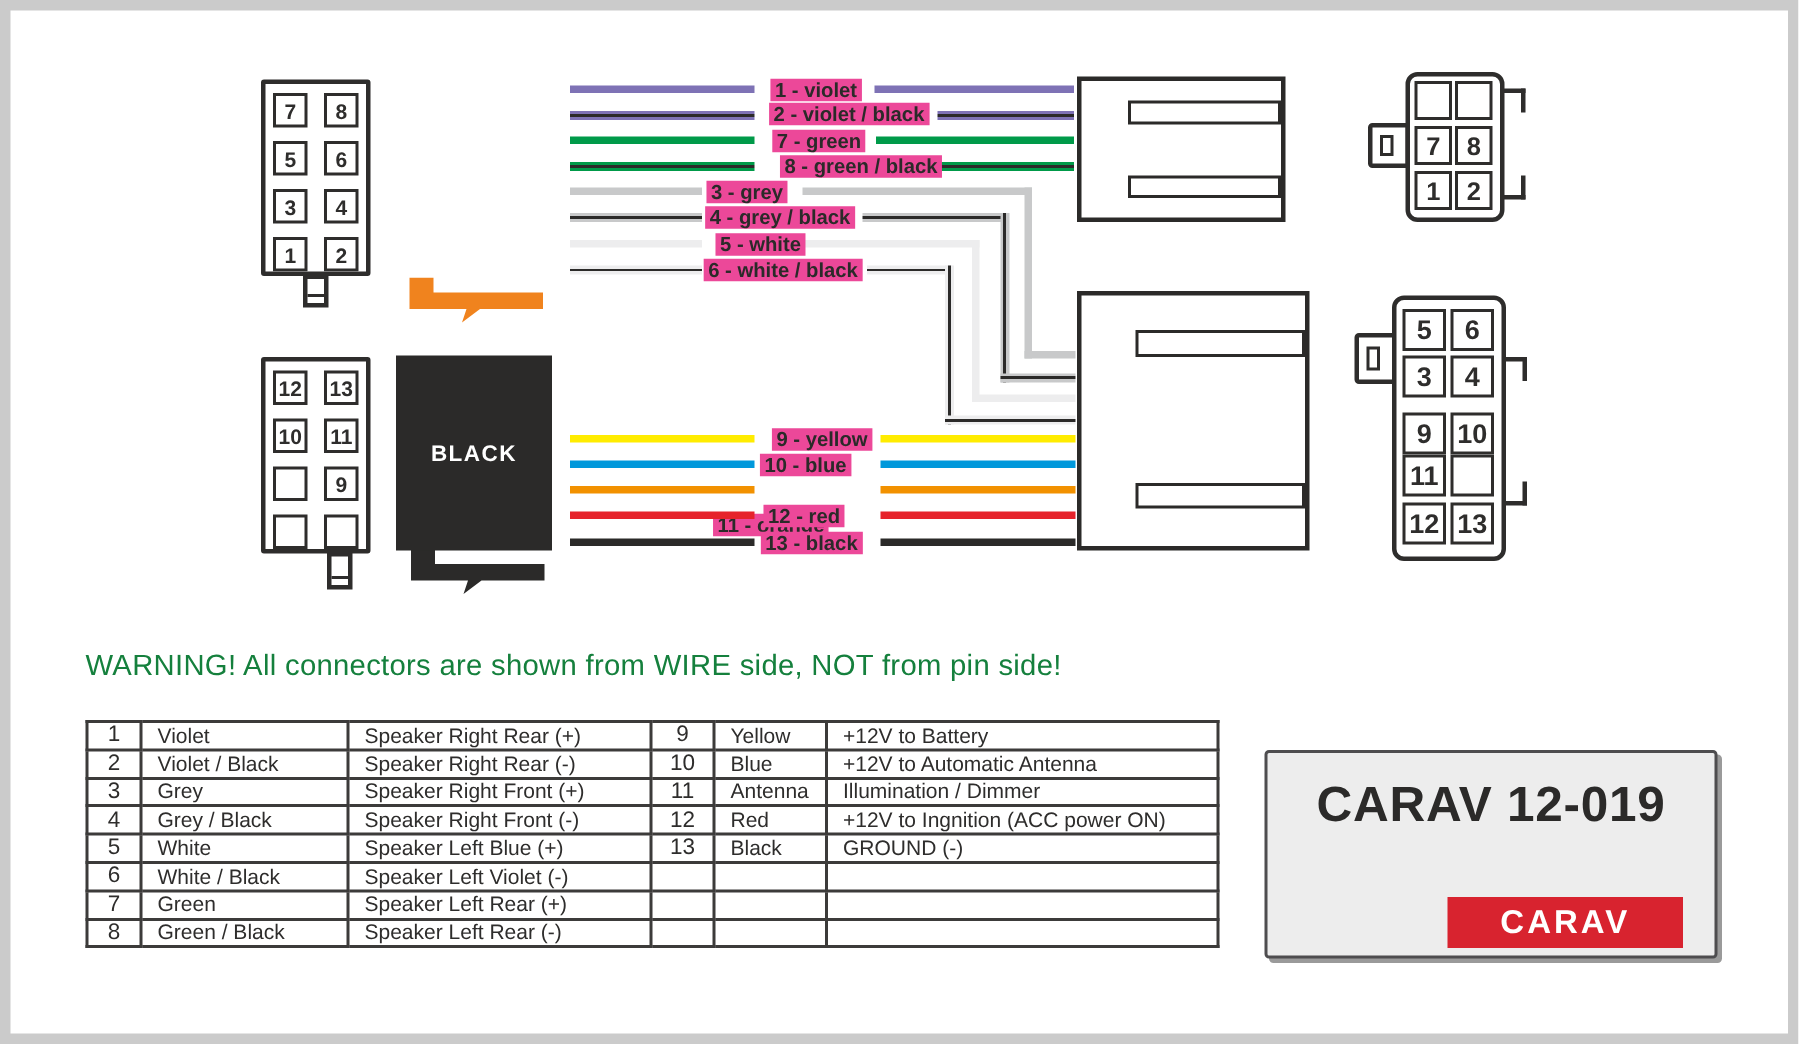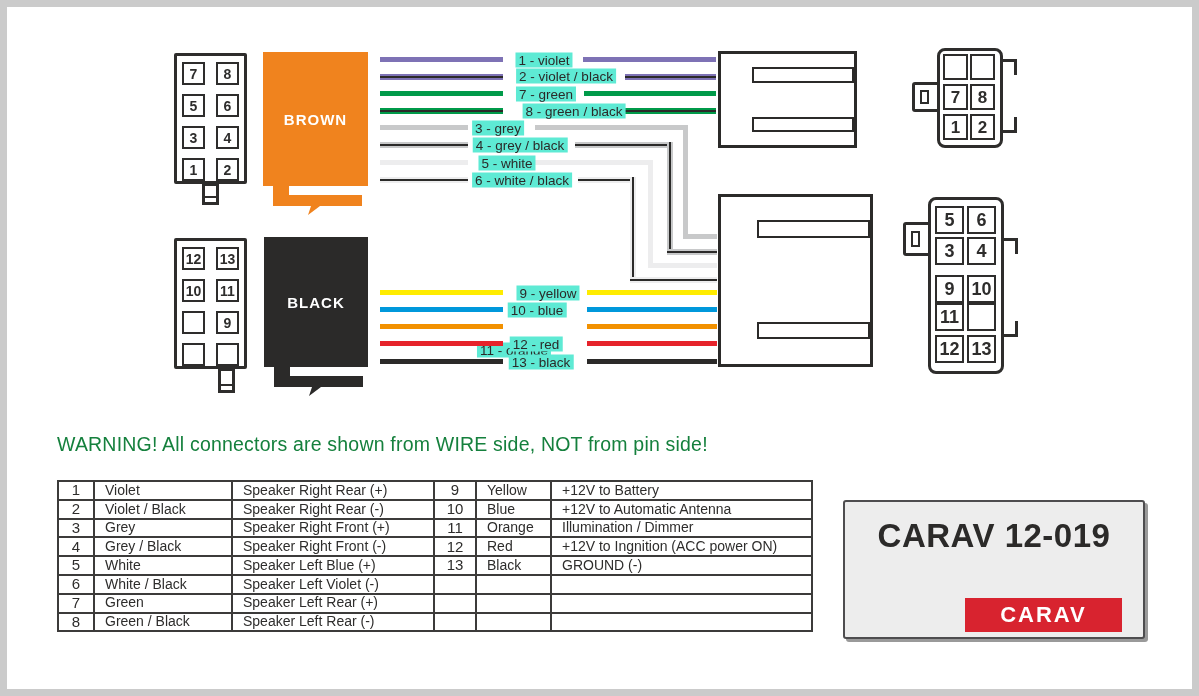--- a/index.html
+++ b/index.html
@@ -64,25 +64,25 @@
   .latch { position: absolute; border: 3px solid #2e2d2c; background: #fff; border-radius: 3px; z-index: 1; }
   .latch-hole { position: absolute; border: 2.5px solid #2e2d2c; background: #fff; }
   .hook { position: absolute; width: 16px; height: 16px; z-index: 1; }
   .hook.top    { border-top: 3px solid #2e2d2c;    border-right: 3px solid #2e2d2c; }
   .hook.bottom { border-bottom: 3px solid #2e2d2c; border-right: 3px solid #2e2d2c; }
   
   .wseg { position: absolute; }
   .wlabel {
     position: absolute;
     transform: translate(-50%, -50%);
-    font-weight: normal;
+    font-weight: bold;
     font-size: 13.5px;
     color: #2b2a29;
     white-space: nowrap;
-    background: #5eead4;
+    background: #ec4899;
     padding: 0 3px;
   }
   
   .warning {
     position: absolute;
     left: 57px;
     top: 433px;
     font-size: 19.5px;
     letter-spacing: 0.2px;
   }
@@ -167,23 +167,20 @@
       <div class="pincell" style="left: 39px; top: 38px; width: 23px; height: 23px; font-size: 14px;">11</div>
       <div class="pincell" style="left: 5px; top: 70px; width: 23px; height: 23px; font-size: 14px;"></div>
       <div class="pincell" style="left: 39px; top: 70px; width: 23px; height: 23px; font-size: 14px;">9</div>
       <div class="pincell" style="left: 5px; top: 102px; width: 23px; height: 23px; font-size: 14px;"></div>
       <div class="pincell" style="left: 39px; top: 102px; width: 23px; height: 23px; font-size: 14px;"></div>
     </div>
   <div class="tab" style="left:218px;top:368px;width:17px;height:25px">
     <div class="tab-foot"></div>
   </div>
 
-  <div class="block" style="left: 263px; top: 52px; width: 105px; height: 134px; background-color: rgb(240, 131, 30);">
-    <span>BROWN</span>
-  </div>
   <svg class="tail" style="left:263px;top:185px" width="110" height="32" viewBox="0 0 110 32">
     <path d="M10 0 L26 0 L26 10 L99 10 L99 21 L57 21 L45 30 L48 21 L10 21 Z" fill="#F0831E"></path>
   </svg>
 
   <div class="block" style="left: 264px; top: 237px; width: 104px; height: 130px; background-color: rgb(43, 42, 41);">
     <span>BLACK</span>
   </div>
   <svg class="tail" style="left:264px;top:366px" width="110" height="32" viewBox="0 0 110 32">
     <path d="M10 0 L26 0 L26 10 L99 10 L99 21 L57 21 L45 30 L48 21 L10 21 Z" fill="#2B2A29"></path>
   </svg>
@@ -305,21 +302,21 @@
           <td>Speaker Right Rear (-)</td>
           <td class="num">10</td>
           <td>Blue</td>
           <td>+12V to Automatic Antenna</td>
         </tr>
         <tr>
           <td class="num">3</td>
           <td>Grey</td>
           <td>Speaker Right Front (+)</td>
           <td class="num">11</td>
-          <td>Orange</td>
+          <td>Antenna</td>
           <td>Illumination / Dimmer</td>
         </tr>
         <tr>
           <td class="num">4</td>
           <td>Grey / Black</td>
           <td>Speaker Right Front (-)</td>
           <td class="num">12</td>
           <td>Red</td>
           <td>+12V to Ingnition (ACC power ON)</td>
         </tr>

